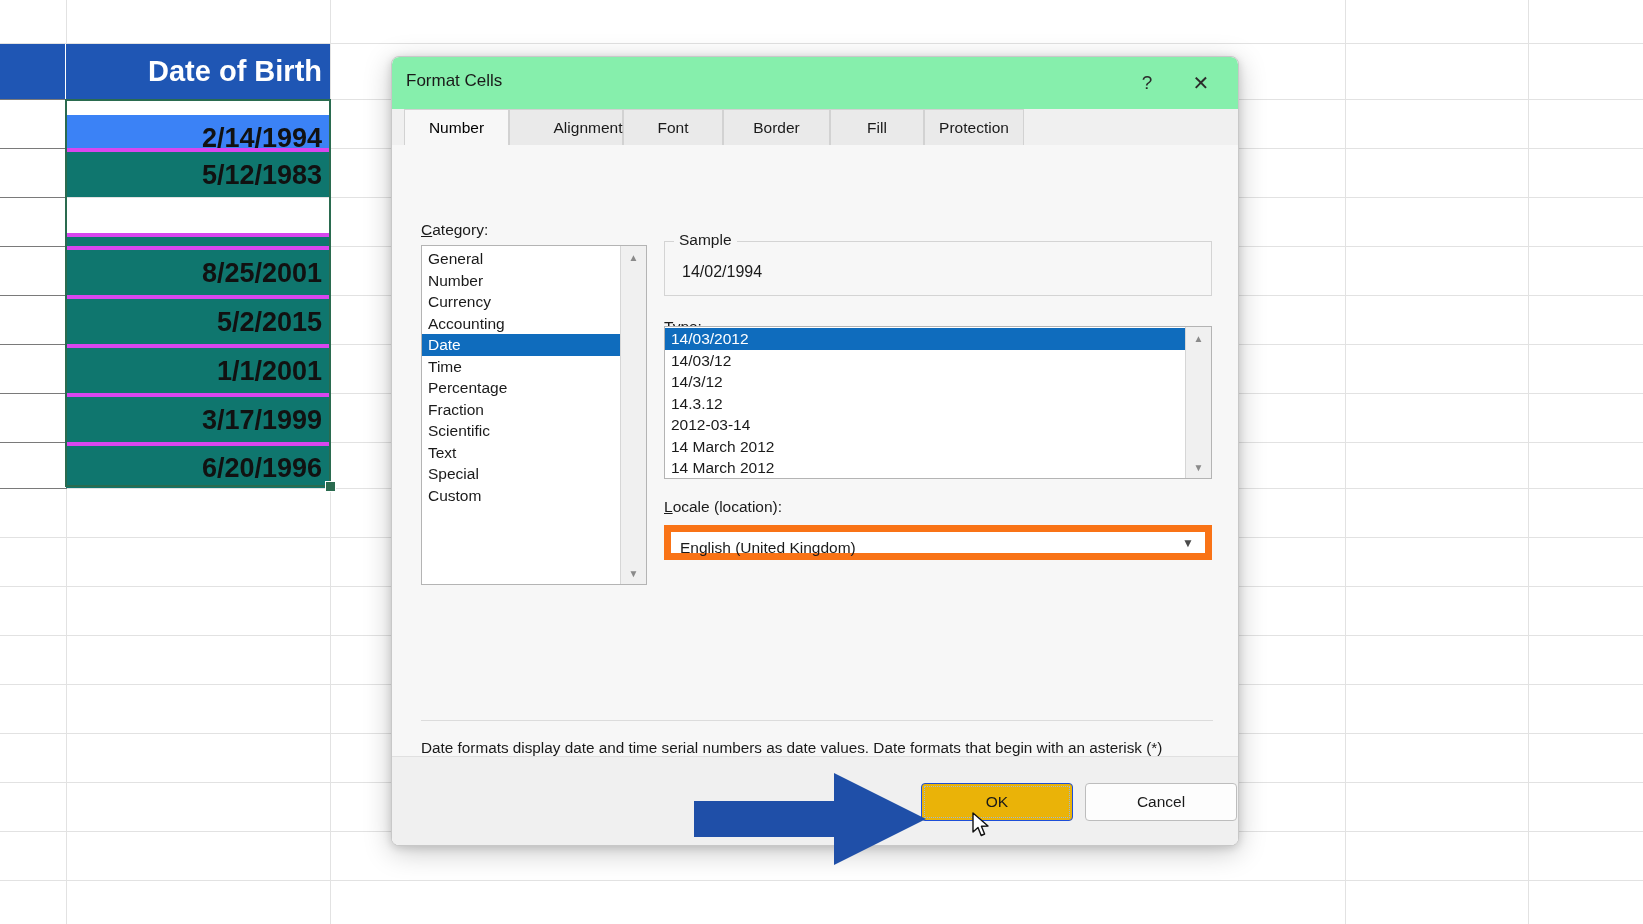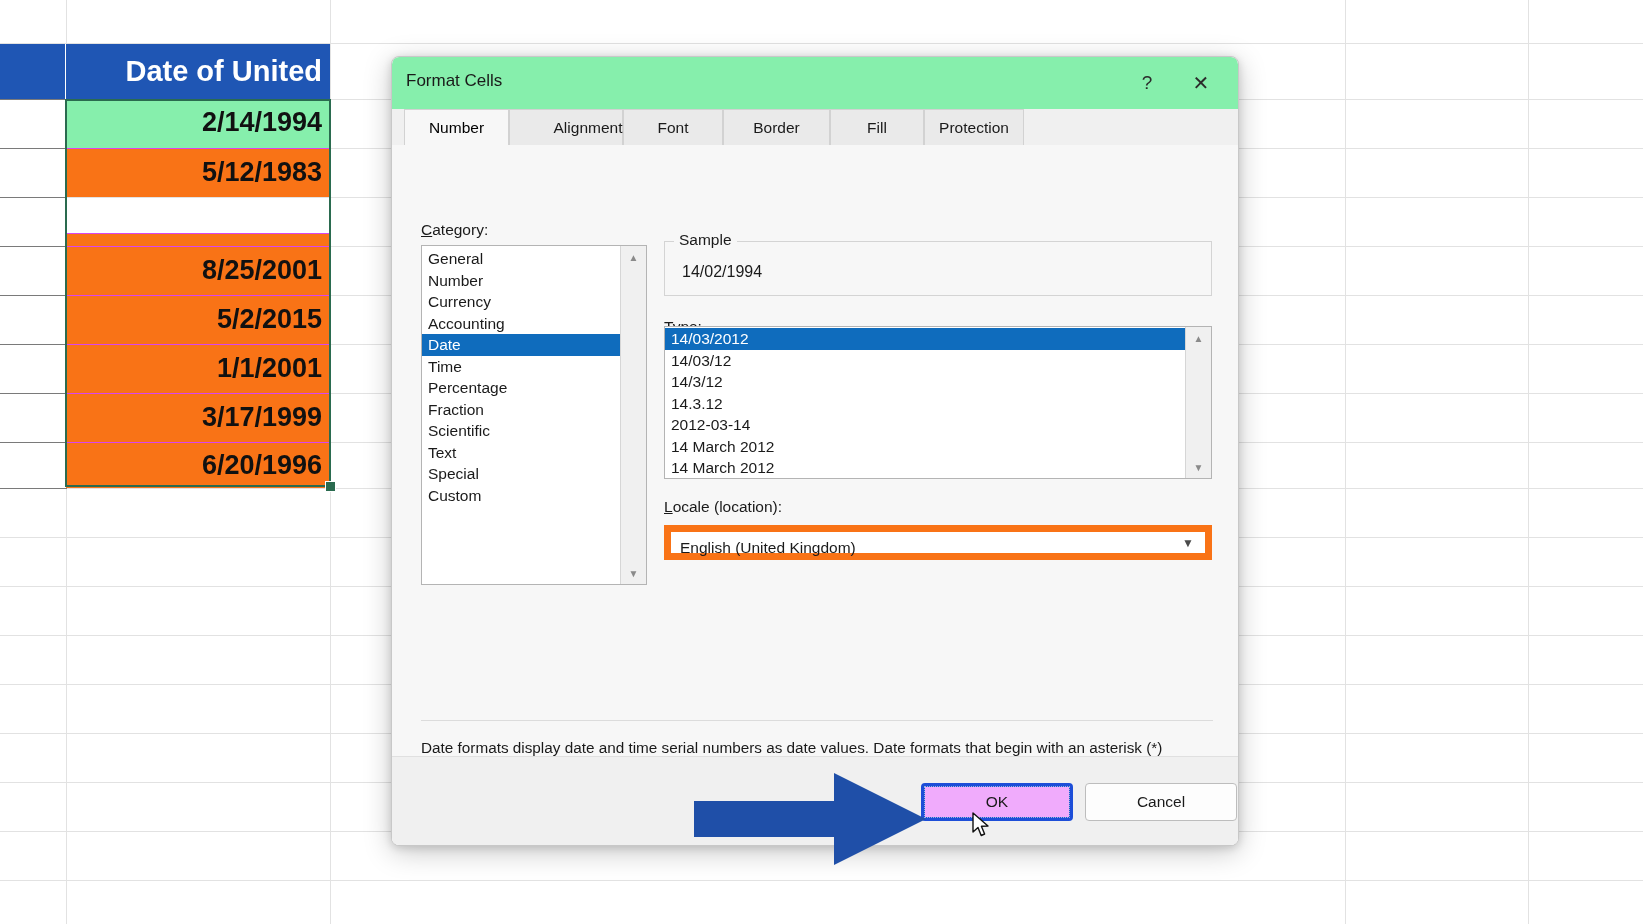--- a/index.html
+++ b/index.html
@@ -46,22 +46,22 @@
     width: 264px;
     height: 49px;
     line-height: 47px;
     text-align: right;
     padding-right: 8px;
     font-size: 27px;
     font-weight: bold;
     color: #111111;
     font-family: "Liberation Sans", sans-serif;
   }
-  .cell.active { background: #86efac; }
-  .cell.selected { background: #f97316; border-top: 1px solid #d946ef; }
+  .cell.active { background: #3b82f6; margin-top: 16px; }
+  .cell.selected { background: #0f766e; border-top: 4px solid #d946ef; }
 
   .sel-range {
     position: absolute;
     left: 65px; top: 99px;
     width: 266px; height: 388px;
     border: 2px solid #2a6b4f;
     box-sizing: border-box;
     pointer-events: none;
   }
   .sel-handle {
@@ -228,22 +228,22 @@
     width: 152px; height: 38px;
     box-sizing: border-box;
     background: #fdfdfd;
     border: 1px solid #bdbdbd;
     border-radius: 4px;
     font-size: 15.5px; color: #1a1a1a;
     display: flex; align-items: center; justify-content: center;
   }
   .btn-ok {
     left: 529px;
-    background: #f0abfc;
-    border: 4px solid #1d4ed8;
+    background: #eab308;
+    border: 1px solid #1d4ed8;
     outline: 1px dotted #9bb8d8;
     outline-offset: -4px;
   }
   .btn-cancel { left: 693px; text-align: center; }
 
   
   .arrow-annot {
     position: absolute;
     left: 694px; top: 773px;
     width: 232px; height: 92px;
@@ -292,21 +292,21 @@
     <div class="row-sep-left" style="top:148px;"></div>
     <div class="row-sep-left" style="top:197px;"></div>
     <div class="row-sep-left" style="top:246px;"></div>
     <div class="row-sep-left" style="top:295px;"></div>
     <div class="row-sep-left" style="top:344px;"></div>
     <div class="row-sep-left" style="top:393px;"></div>
     <div class="row-sep-left" style="top:442px;"></div>
     <div class="row-sep-left" style="top:488px;"></div>
 
     <div class="col-header-blue hdr-a"></div>
-    <div class="col-header-blue hdr-b">Date of United</div>
+    <div class="col-header-blue hdr-b">Date of Birth</div>
 
     <div class="cell active" style="top:99px;">2/14/1994</div>
     <div class="cell selected" style="top:148px;">5/12/1983</div>
     <div class="cell selected" style="top:197px;margin-top:36px;">12/31/1978</div>
     <div class="cell selected" style="top:246px;">8/25/2001</div>
     <div class="cell selected" style="top:295px;">5/2/2015</div>
     <div class="cell selected" style="top:344px;">1/1/2001</div>
     <div class="cell selected" style="top:393px;">3/17/1999</div>
     <div class="cell selected" style="top:442px;height:46px;line-height:44px;">6/20/1996</div>
 

